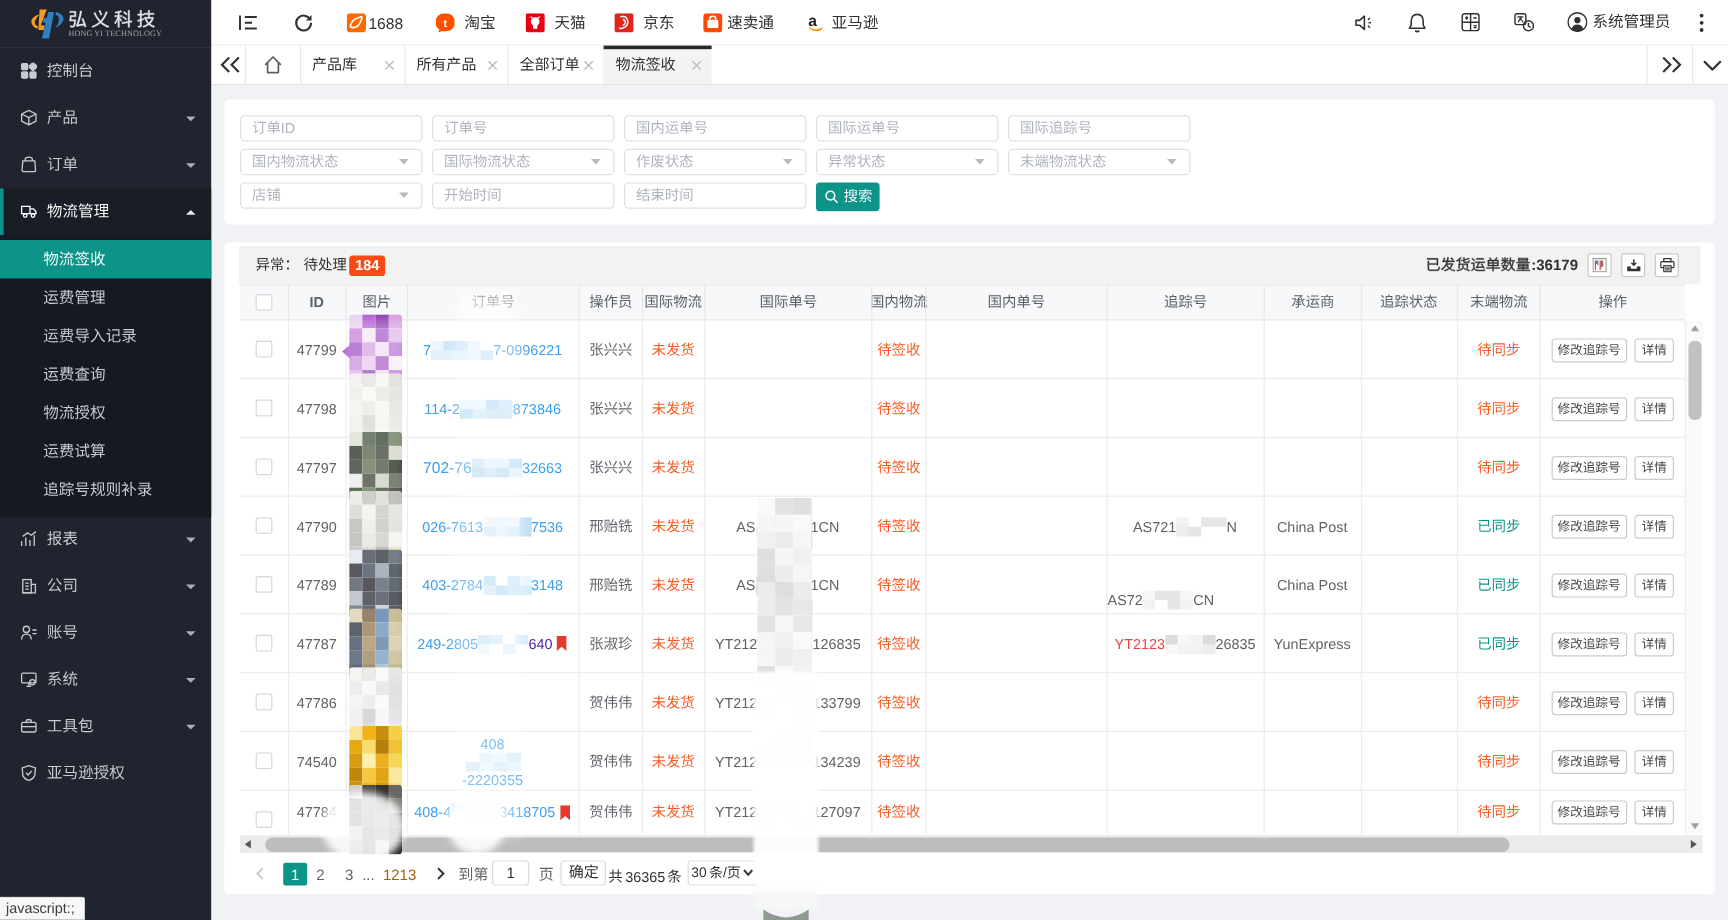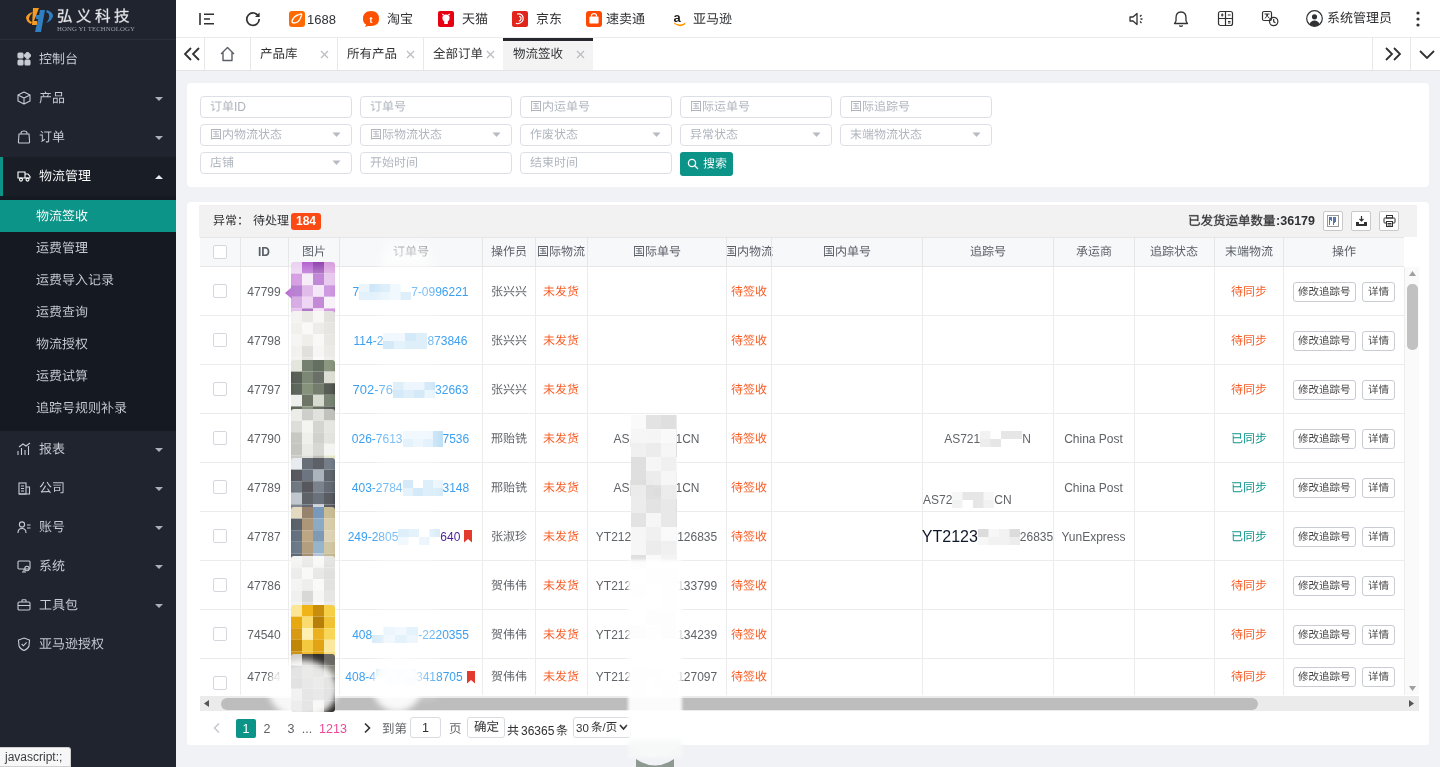--- a/index.html
+++ b/index.html
@@ -1574,21 +1574,21 @@
     <div style="position:absolute;left:727px;top:512px;width:43px;height:49px;display:flex;align-items:center;justify-content:center;">
       <svg class="t" width="36" height="14" viewBox="0 0 36 14">
         <g fill="#f85c25" stroke-width="0">
           <use href="#g85" transform="translate(0.0,10.6) scale(0.01200,-0.01200)"></use>
           <use href="#g15" transform="translate(12.0,10.6) scale(0.01200,-0.01200)"></use>
           <use href="#g16" transform="translate(24.0,10.6) scale(0.01200,-0.01200)"></use>
         </g>
       </svg>
     </div>
     <div style="position:absolute;left:923px;top:512px;width:129px;height:49px;display:flex;align-items:center;justify-content:center;">
-      <span style="font-size:16px;color:#0f172a;white-space:nowrap">YT2123</span>
+      <span style="font-size:12px;color:#ef4444;white-space:nowrap">YT2123</span>
       <svg width="42" height="16" style="flex:none;filter:blur(0.6px)">
         <rect x="0.0" y="0.0" width="11.0" height="8.5" fill="#dcdcdc"></rect>
         <rect x="10.5" y="0.0" width="11.0" height="8.5" fill="#f7f7f7"></rect>
         <rect x="21.0" y="0.0" width="11.0" height="8.5" fill="#f2f2f2"></rect>
         <rect x="31.5" y="0.0" width="11.0" height="8.5" fill="#dcdcdc"></rect>
         <rect x="0.0" y="8.0" width="11.0" height="8.5" fill="#f7f7f7"></rect>
         <rect x="10.5" y="8.0" width="11.0" height="8.5" fill="#f2f2f2"></rect>
         <rect x="21.0" y="8.0" width="11.0" height="8.5" fill="#f2f2f2"></rect>
         <rect x="31.5" y="8.0" width="11.0" height="8.5" fill="#ededed"></rect>
       </svg>
@@ -1771,21 +1771,21 @@
         <rect x="75" y="40" width="25" height="20" fill="#f8d658"></rect>
         <rect x="0" y="60" width="25" height="20" fill="#c08608"></rect>
         <rect x="25" y="60" width="25" height="20" fill="#f4c940"></rect>
         <rect x="50" y="60" width="25" height="20" fill="#e2a414"></rect>
         <rect x="75" y="60" width="25" height="20" fill="#fce9a0"></rect>
         <rect x="0" y="80" width="25" height="20" fill="#cc9210"></rect>
         <rect x="25" y="80" width="25" height="20" fill="#f0bc2c"></rect>
         <rect x="50" y="80" width="25" height="20" fill="#dca012"></rect>
         <rect x="75" y="80" width="25" height="20" fill="#f9e085"></rect>
       </svg></div>
-    <div style="position:absolute;left:340px;top:610px;width:141px;height:49px;display:flex;align-items:center;justify-content:center;">
+    <div style="position:absolute;left:340px;top:610px;width:141px;height:49px;display:flex;align-items:center;justify-content:center;flex-direction:column;">
       <span style="font-size:12px;color:#3b9ff0;white-space:nowrap">408</span>
       <svg width="46" height="16" style="flex:none;filter:blur(0.6px)">
         <rect x="0.0" y="0.0" width="12.0" height="8.5" fill="#ffffff"></rect>
         <rect x="11.5" y="0.0" width="12.0" height="8.5" fill="#e2f1fb"></rect>
         <rect x="23.0" y="0.0" width="12.0" height="8.5" fill="#eaf5fd"></rect>
         <rect x="34.5" y="0.0" width="12.0" height="8.5" fill="#d6ebf9"></rect>
         <rect x="0.0" y="8.0" width="12.0" height="8.5" fill="#d6ebf9"></rect>
         <rect x="11.5" y="8.0" width="12.0" height="8.5" fill="#eaf5fd"></rect>
         <rect x="23.0" y="8.0" width="12.0" height="8.5" fill="#d6ebf9"></rect>
         <rect x="34.5" y="8.0" width="12.0" height="8.5" fill="#e2f1fb"></rect>
@@ -2009,21 +2009,21 @@
       </svg>
     </div>
     <div style="position:absolute;left:187px;top:711px;width:1242px;height:34px;background:#fff;border-radius:0 0 4px 4px"></div>
     <svg style="position:absolute;left:212px;top:722px;width:9px;height:12px;" viewBox="0 0 9 12">
       <path d="M7 1.5 L2.5 6 L7 10.5" stroke="#c6cad0" stroke-width="1.6" fill="none"></path>
     </svg>
     <div style="position:absolute;left:236px;top:719px;width:20px;height:19px;background:#0d9488;border-radius:2px;color:#fff;font-size:12.5px;display:flex;align-items:center;justify-content:center">1</div>
     <div style="position:absolute;left:247px;top:719px;width:40px;height:19px;display:flex;align-items:center;justify-content:center;font-size:12.5px;color:#5f6368">2</div>
     <div style="position:absolute;left:271px;top:719px;width:40px;height:19px;display:flex;align-items:center;justify-content:center;font-size:12.5px;color:#5f6368">3</div>
     <div style="position:absolute;left:287px;top:719px;width:40px;height:19px;display:flex;align-items:center;justify-content:center;font-size:12.5px;color:#5f6368">...</div>
-    <div style="position:absolute;left:313px;top:719px;width:40px;height:19px;display:flex;align-items:center;justify-content:center;font-size:12.5px;color:#ec4899">1213</div>
+    <div style="position:absolute;left:313px;top:719px;width:40px;height:19px;display:flex;align-items:center;justify-content:center;font-size:12.5px;color:#a16207">1213</div>
     <svg style="position:absolute;left:363px;top:722px;width:9px;height:12px;" viewBox="0 0 9 12">
       <path d="M2 1.5 L6.5 6 L2 10.5" stroke="#303133" stroke-width="1.6" fill="none"></path>
     </svg>
     <div style="position:absolute;left:382px;top:722px;width:28px;height:16px;">
       <svg class="t" width="25" height="15" viewBox="0 0 25 15">
         <g fill="#606266" stroke-width="0">
           <use href="#g113" transform="translate(0.0,11.0) scale(0.01250,-0.01250)"></use>
           <use href="#g114" transform="translate(12.5,11.0) scale(0.01250,-0.01250)"></use>
         </g>
       </svg>

